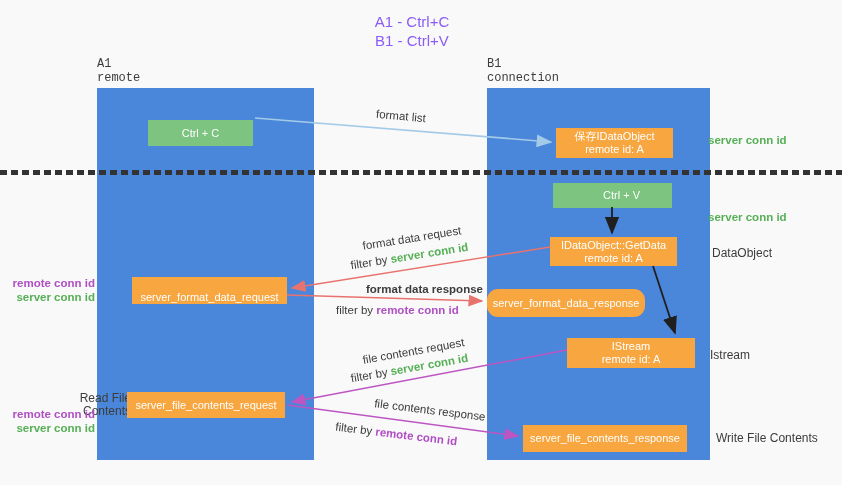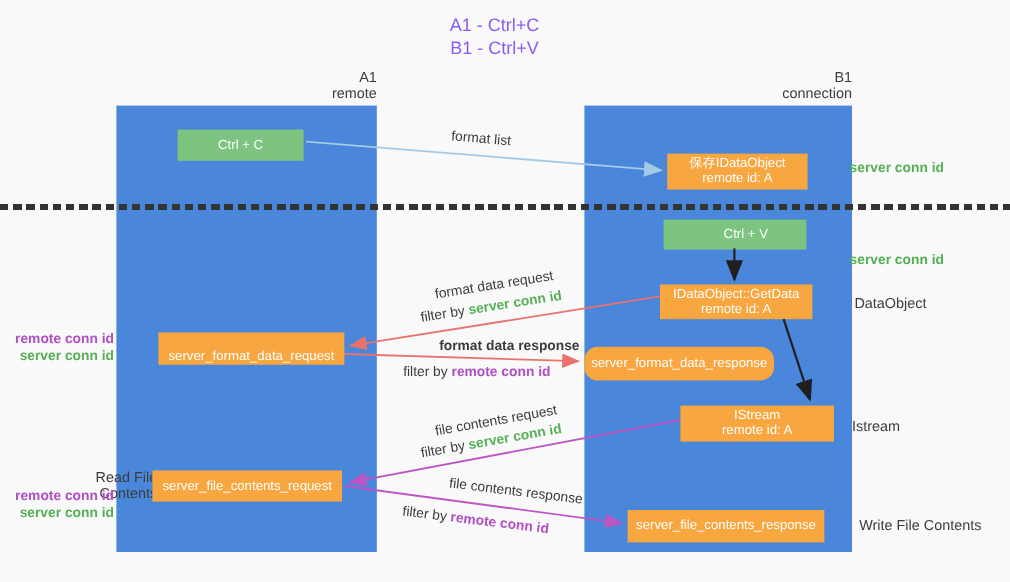--- a/index.html
+++ b/index.html
@@ -10,21 +10,21 @@
   *{margin:0;padding:0;box-sizing:border-box;}
   html,body{width:842px;height:485px;}
   body{
     position:relative;background:var(--bg);
     font-family:"Liberation Sans", sans-serif;color:var(--dark);
     overflow:hidden;
   }
   .abs{position:absolute;}
   .title{left:312px;top:12px;width:200px;text-align:center;
     font-size:15px;line-height:19px;color:#8b5cf6;}
-  .col-header{top:57px;text-align:right;font-size:12px;line-height:14px;}
+  .col-header{top:57px;text-align:left;font-size:12px;line-height:14px;font-family:Liberation Mono, monospace;}
   .lifeline{top:88px;height:372px;background:var(--blue);}
   .node{display:flex;flex-direction:column;align-items:center;justify-content:center;
     color:#fff;font-size:11px;line-height:13px;text-align:center;z-index:4;}
   .node.green{background:var(--green-box);}
   .node.orange{background:var(--orange);}
   .dotted{left:0;top:170px;width:842px;height:5px;z-index:3;
     background:repeating-linear-gradient(90deg,var(--dot) 0 7px,transparent 7px 11px);}
   svg.arrows{left:0;top:0;z-index:5;pointer-events:none;}
   .edge-label{font-size:11.5px;color:#3c3c3c;white-space:nowrap;z-index:6;}
   .b-green{color:var(--green-text);font-weight:bold;}
@@ -50,21 +50,21 @@
 <div class="abs col-header" style="left:487px;width:223px;">
   <div>B1</div>
   <div>connection</div>
 </div>
 
 <div class="abs lifeline" style="left:97px;width:217px;"></div>
 <div class="abs lifeline" style="left:487px;width:223px;"></div>
 
 <div class="abs dotted"></div>
 
-<div class="abs node green" style="left:148px;top:108px;width:105px;height:26px;">
+<div class="abs node green" style="left:148px;top:120px;width:105px;height:26px;">
   <span>Ctrl + C</span>
 </div>
 
 <div class="abs node orange" style="left:556px;top:128px;width:117px;height:30px;">
   <span>保存IDataObject</span>
   <span>remote id: A</span>
 </div>
 
 <div class="abs node green" style="left:553px;top:183px;width:119px;height:25px;padding-left:18px;">
   <span>Ctrl + V</span>

